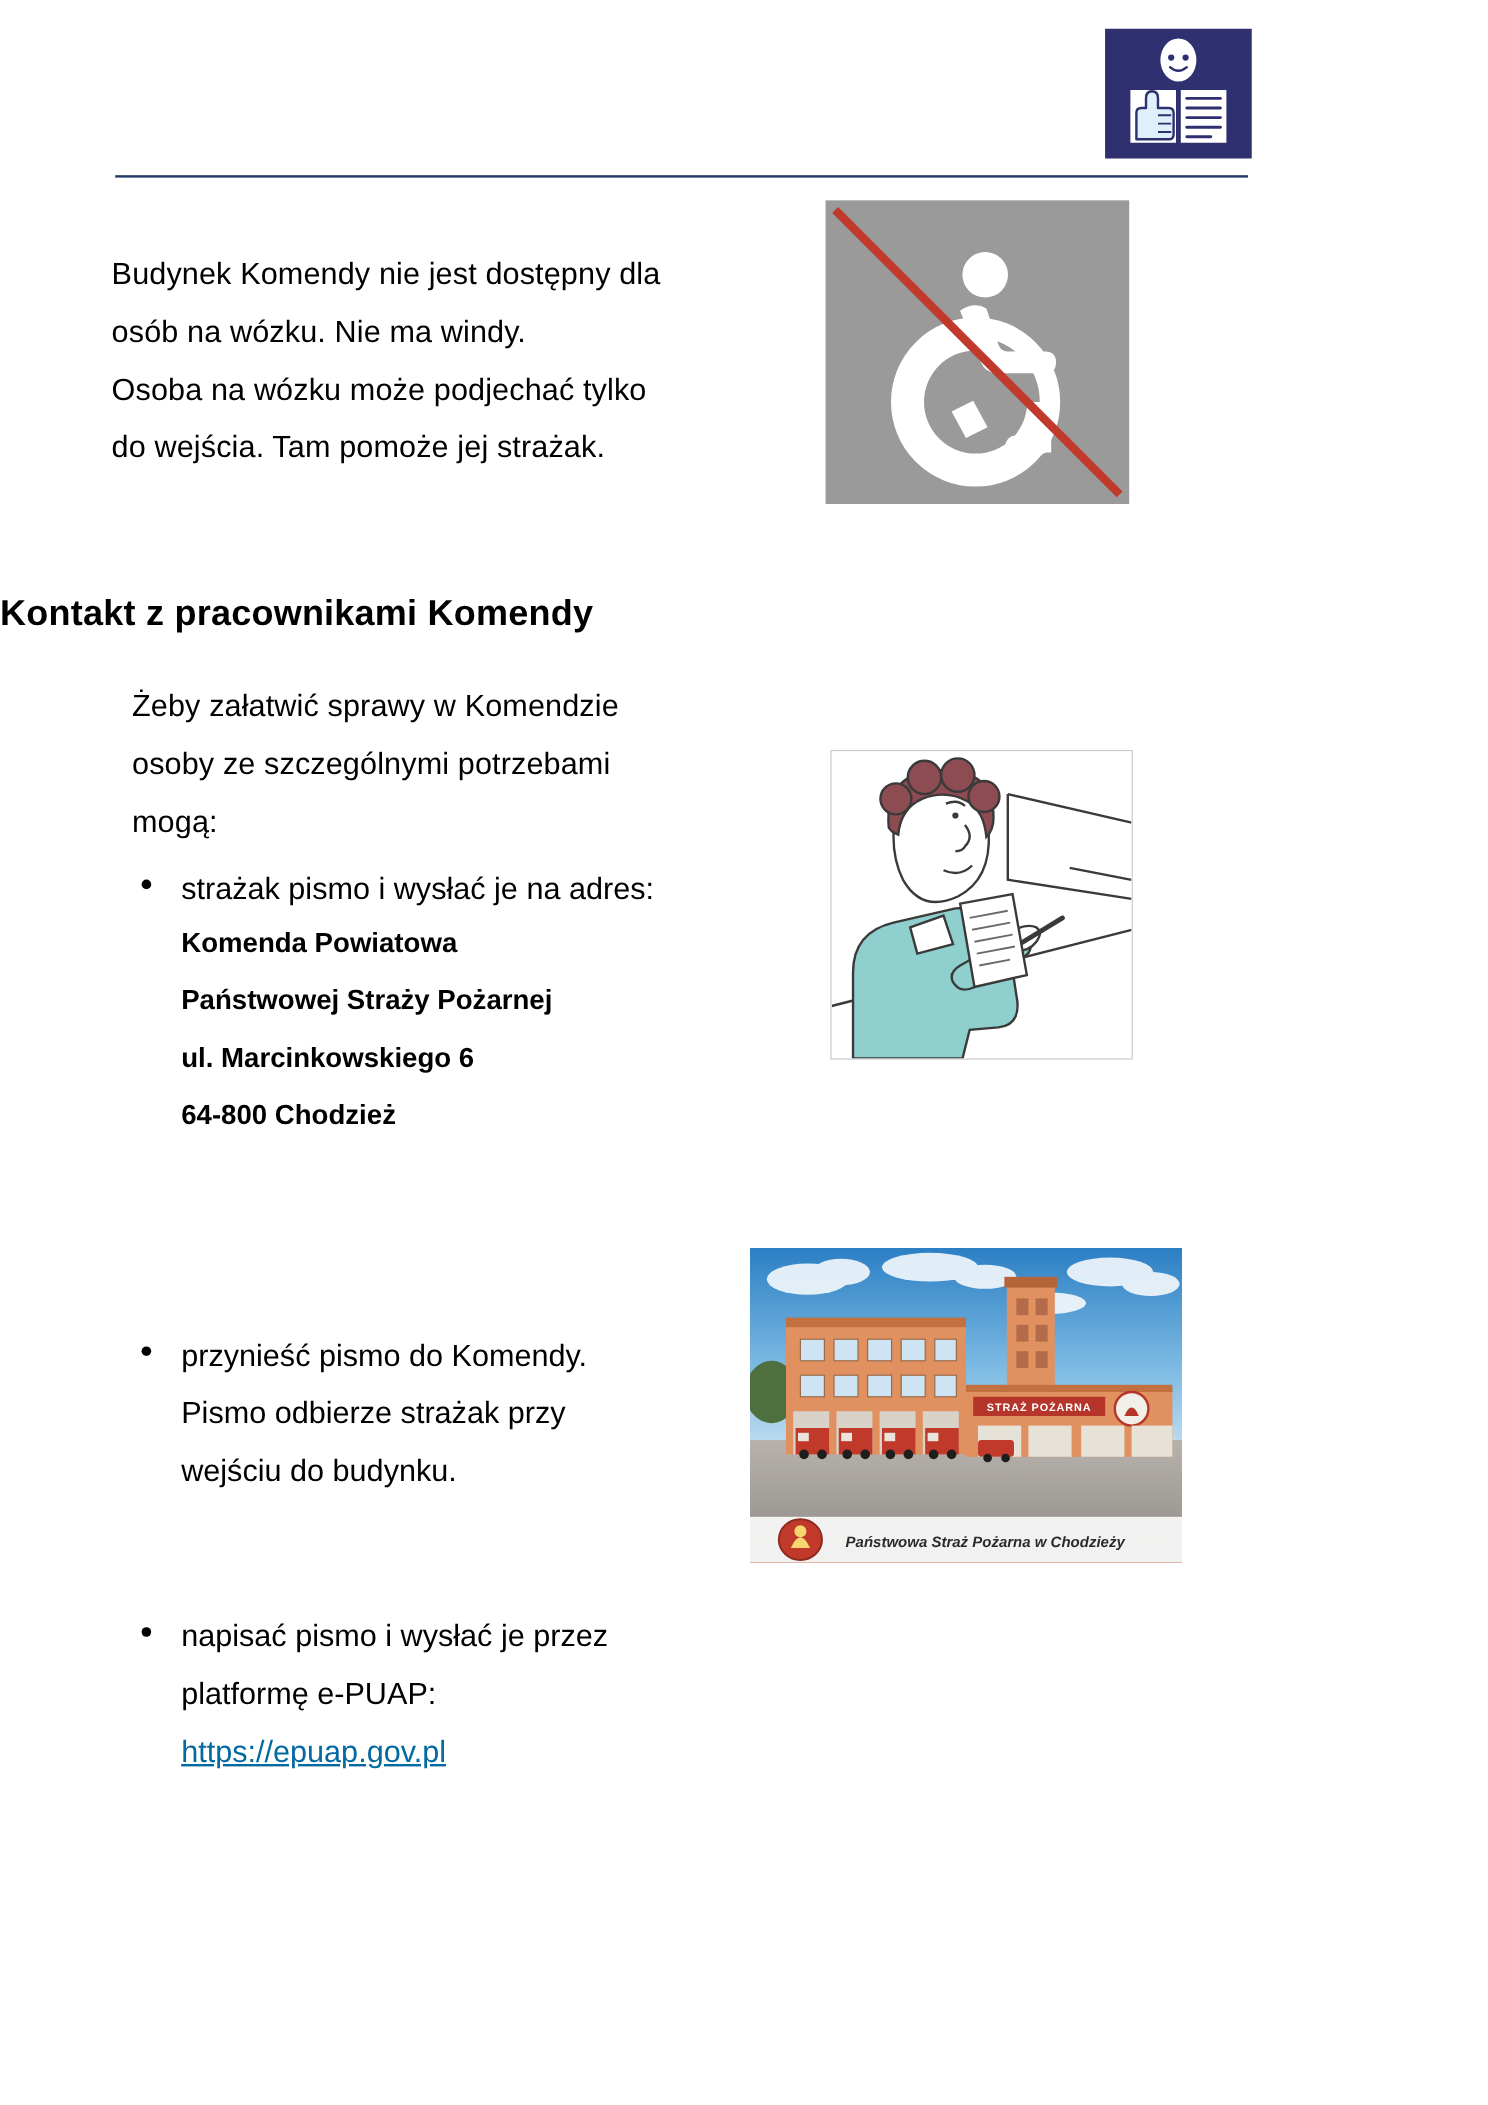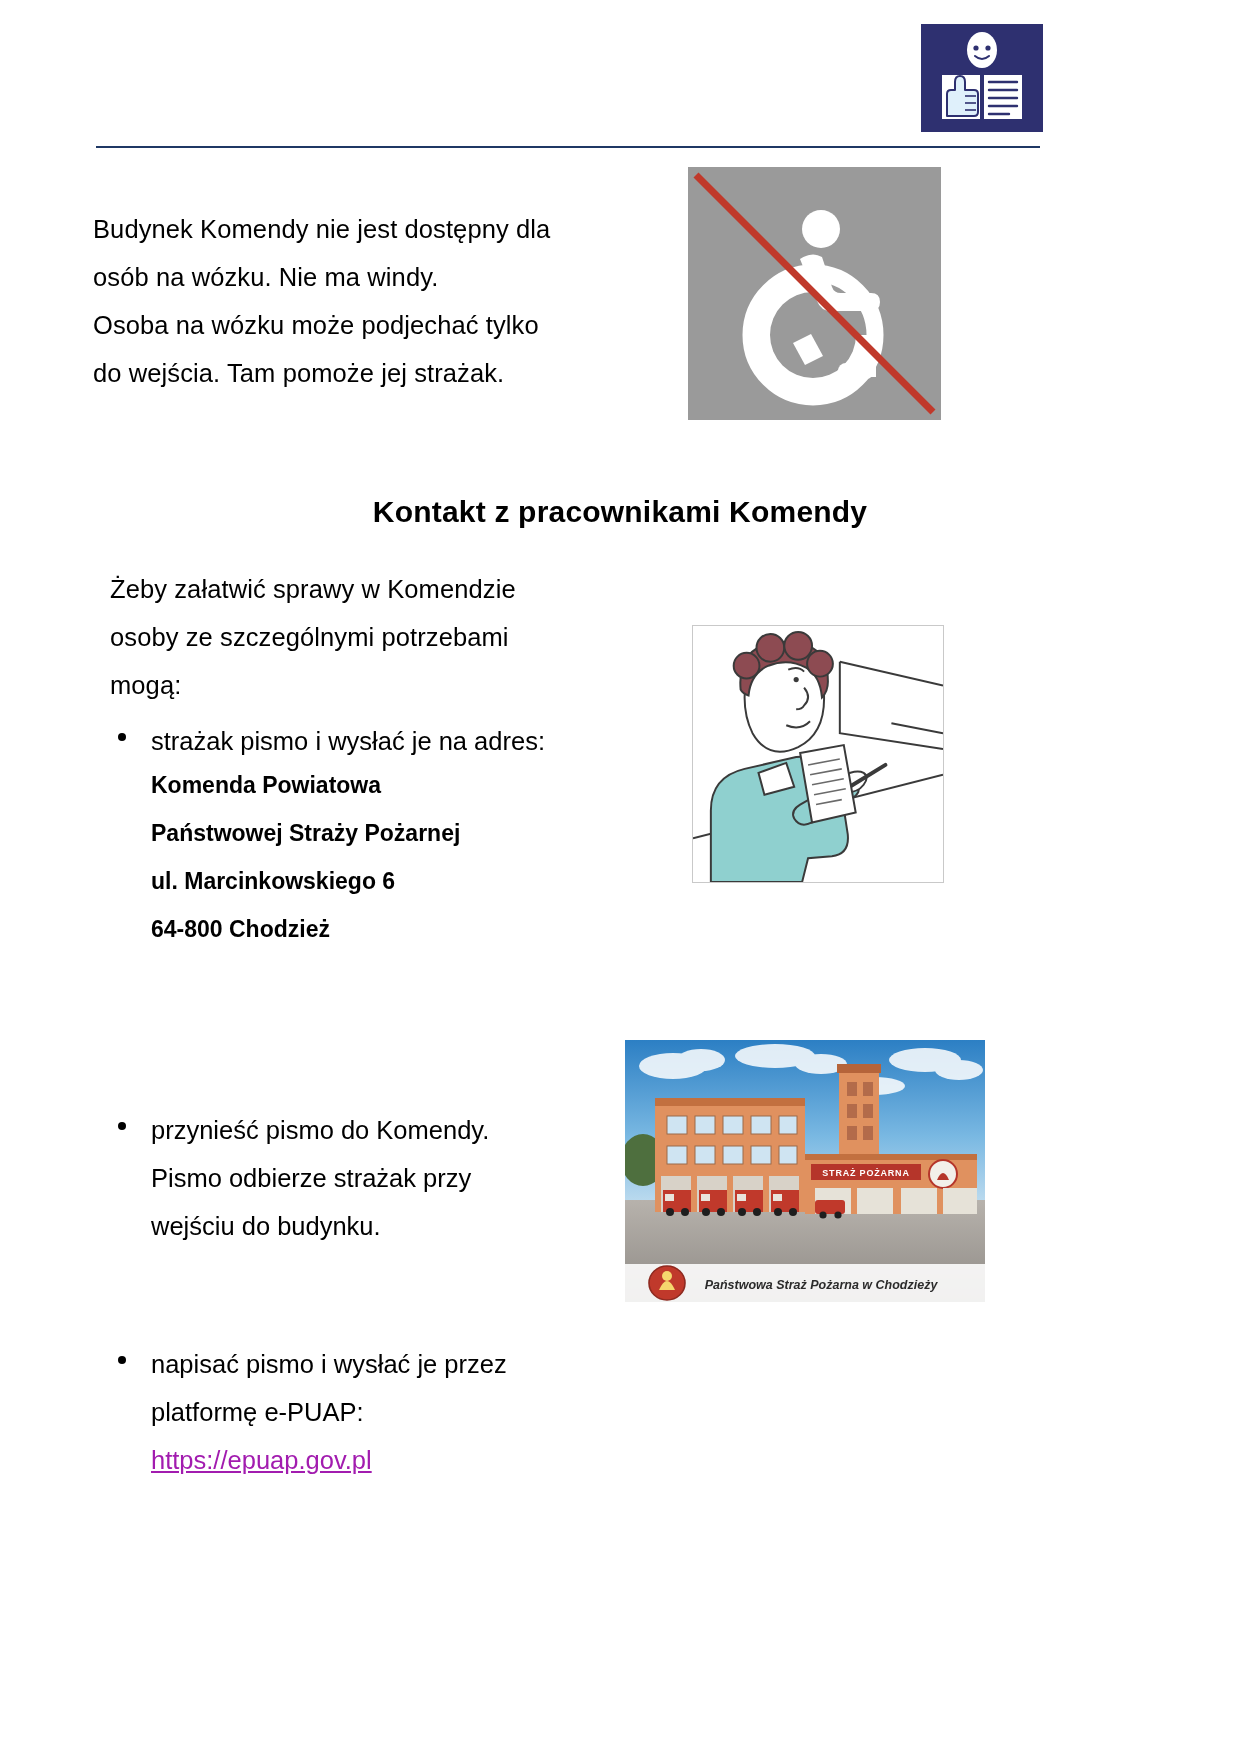--- a/index.html
+++ b/index.html
@@ -52,21 +52,20 @@
     top: 205px;
     width: 610px;
     margin-left: 12px;
   }
 
   .section-heading {
     position: absolute;
     left: 0;
     top: 495px;
     width: 1240px;
-    text-align: center;
     font-size: 30px;
     font-weight: bold;
     letter-spacing: 0.2px;
   }
 
   #contact-paragraph {
     left: 89px;
     top: 565px;
     width: 560px;
     margin-left: 21px;
@@ -109,21 +108,21 @@
 
   #address-lines    { left: 118px; top: 761px;  width: 520px; }
   #address-lines .address-block { left: 33px; top: 0; }
 
   .link-text {
     position: absolute;
     left: 33px;
     top: 96px;
     font-size: 25.5px;
     line-height: 48px;
-    color: #a21caf;
+    color: #0369a1;
     text-decoration: underline;
   }
 
   
   .img-nowheelchair {
     position: absolute;
     left: 688px;
     top: 167px;
     width: 253px;
     height: 253px;

